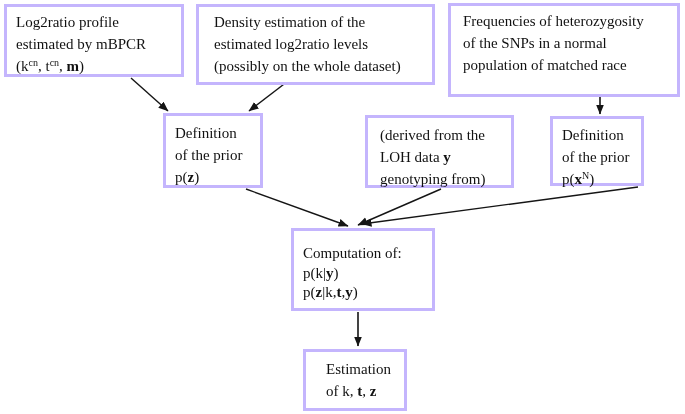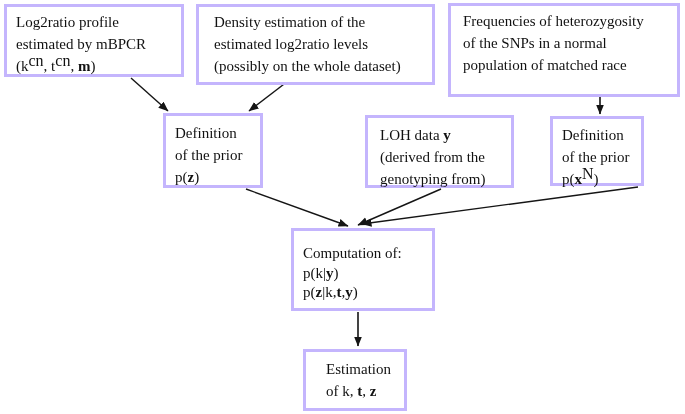--- a/index.html
+++ b/index.html
@@ -20,21 +20,21 @@
     position: absolute;
     box-sizing: border-box;
     border: 3px solid #c4b5fd;
     background: #ffffff;
     font-size: 15px;
     line-height: 22px;
     padding: 4px 6px 2px 9px;
     white-space: nowrap;
   }
   .box sup {
-    font-size: 16px;
+    font-size: 10px;
     line-height: 0;
     vertical-align: 5px;
   }
   .box b { font-weight: bold; }
   
   .b-log2   { left: 4px;   top: 4px;   width: 180px; height: 73px; }
   .b-dens   { left: 196px; top: 4px;   width: 239px; height: 81px; padding-left: 15px; }
   .b-freq   { left: 448px; top: 3px;   width: 232px; height: 94px; padding-left: 12px; }
   .b-pz     { left: 163px; top: 113px; width: 100px; height: 75px; padding-top: 6px; }
   .b-loh    { left: 365px; top: 115px; width: 149px; height: 73px; padding-left: 12px; padding-top: 6px; }
@@ -80,22 +80,22 @@
     <div>population of matched race</div>
   </div>
 
   <div class="box b-pz">
     <div>Definition</div>
     <div>of the prior</div>
     <div><span>p(</span><b>z</b><span>)</span></div>
   </div>
 
   <div class="box b-loh">
+    <div>(derived from the</div>
     <div><span>LOH data </span><b>y</b></div>
-    <div>(derived from the</div>
     <div>genotyping from)</div>
   </div>
 
   <div class="box b-pxn">
     <div>Definition</div>
     <div>of the prior</div>
     <div><span>p(</span><b>x</b><sup>N</sup><span>)</span></div>
   </div>
 
   <div class="box b-comp">

